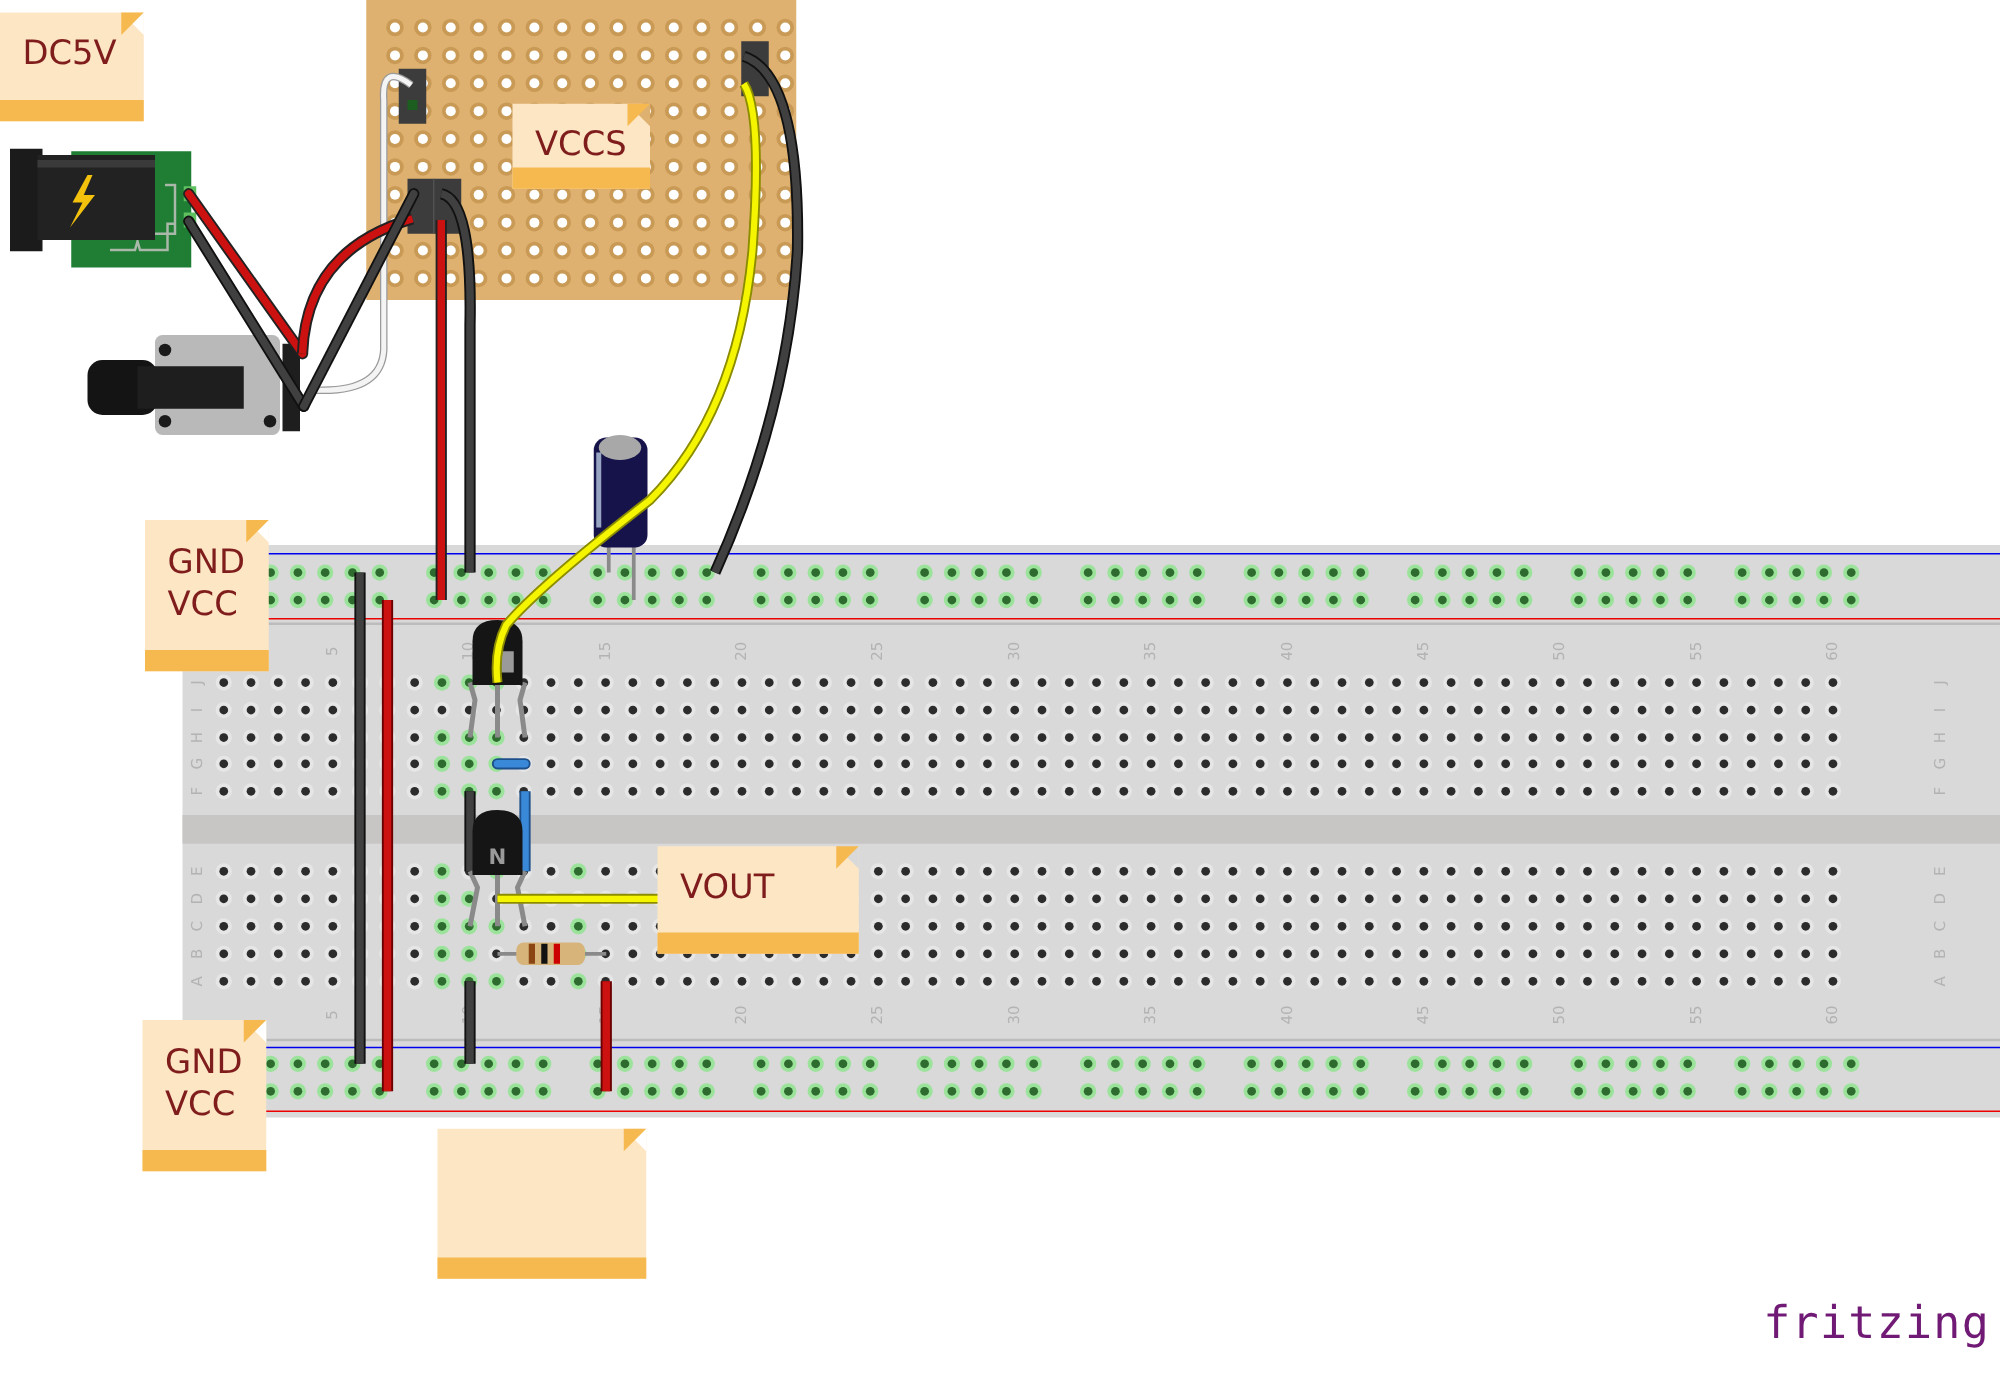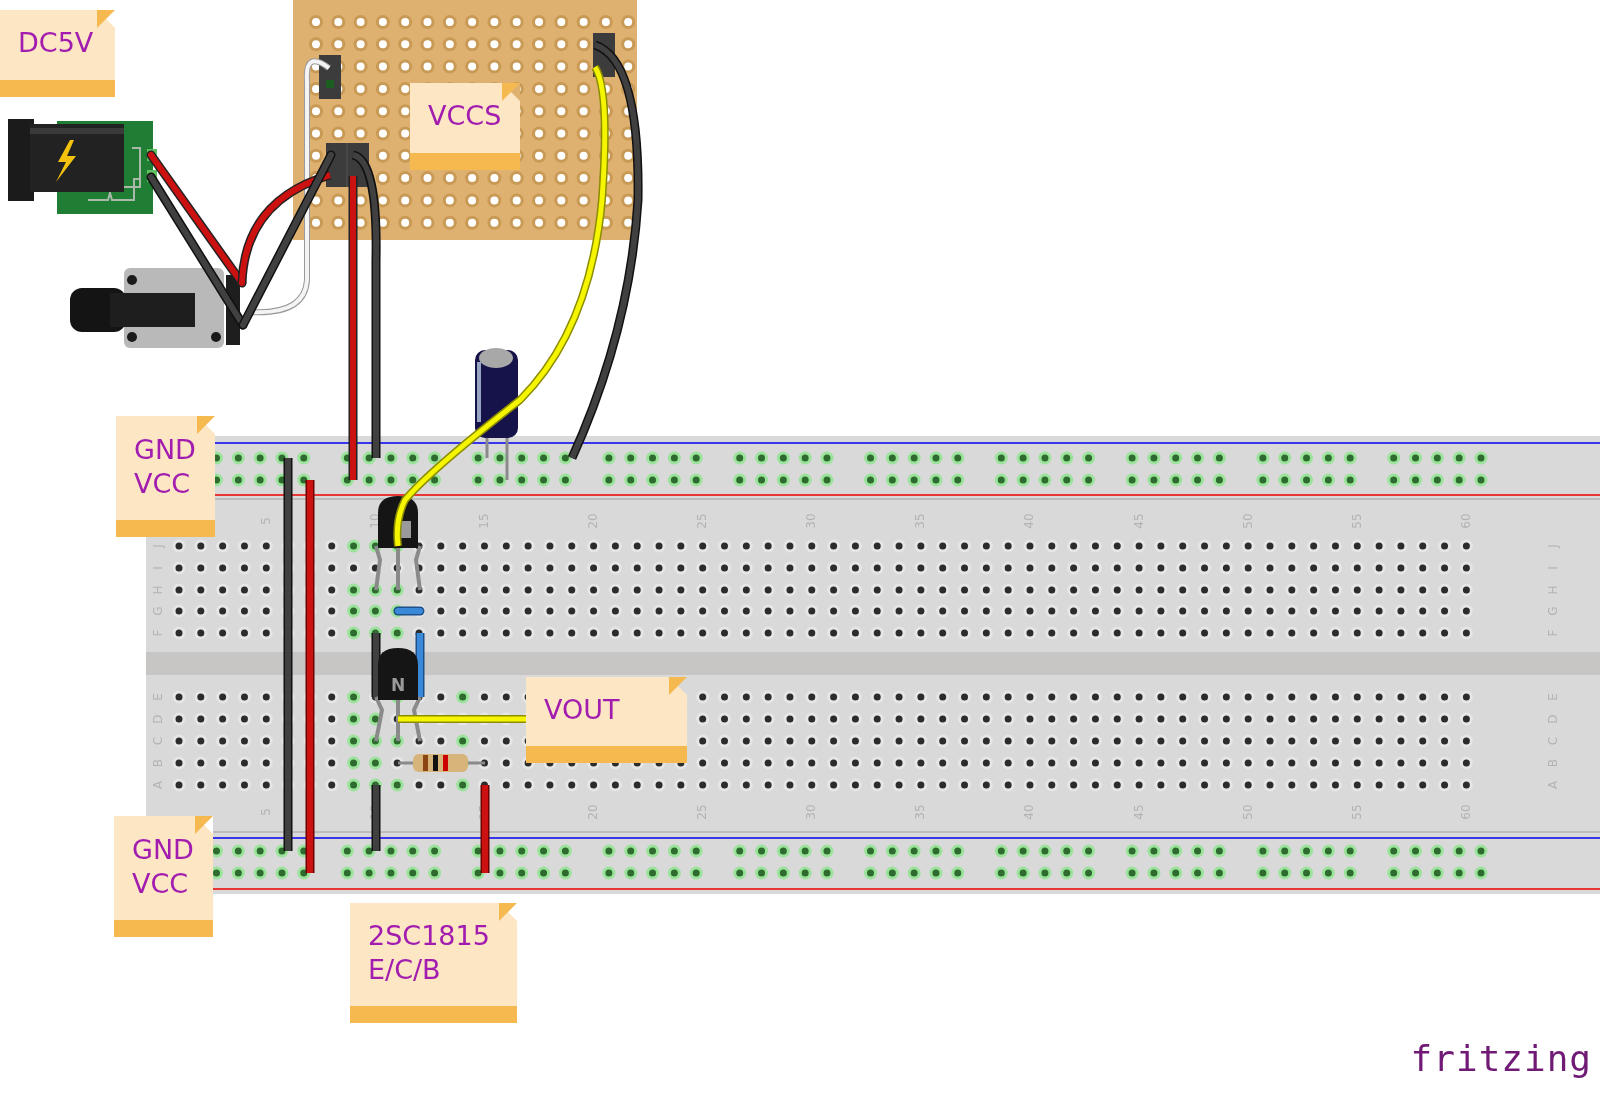--- a/index.html
+++ b/index.html
@@ -2,21 +2,21 @@
 <html><head>
 <meta charset="utf-8">
 <style>
   html,body{margin:0;padding:0;background:#ffffff;}
   body{width:1600px;height:1101px;position:relative;overflow:hidden;font-family:"DejaVu Sans",sans-serif;}
   #canvas{position:absolute;left:0;top:0;width:1600px;height:1101px;}
   .note{position:absolute;background:#fde6c4;}
   .note .fold{position:absolute;right:0;top:0;width:0;height:0;border-style:solid;border-width:0 18px 18px 0;border-color:transparent #ffffff transparent transparent;}
   .note .fold2{position:absolute;right:0;top:0;width:0;height:0;border-style:solid;border-width:18px 18px 0 0;border-color:#f6b94f transparent transparent transparent;}
   .note .band{position:absolute;left:0;right:0;bottom:0;height:17px;background:#f6b94f;}
-  .note .txt{position:absolute;left:18px;top:18px;font-size:27px;line-height:34px;color:#a21caf;white-space:pre;font-family:"DejaVu Sans",sans-serif;}
+  .note .txt{position:absolute;left:18px;top:18px;font-size:27px;line-height:34px;color:#7f1d1d;white-space:pre;font-family:"DejaVu Sans",sans-serif;}
   .logo{position:absolute;right:8px;bottom:22px;font-family:"DejaVu Sans Mono",monospace;font-size:36px;color:#701a75;letter-spacing:1px;}
 </style>
 </head>
 <body>
 
 <svg id="canvas" xmlns="http://www.w3.org/2000/svg" width="1600" height="1101" viewBox="0 0 1600 1101">
 
   <g id="breadboard">
     <rect x="146" y="436" width="1454" height="458" fill="#d9d9d9"></rect>
     <rect x="146" y="652" width="1454" height="23" fill="#c8c6c4"></rect>
@@ -2081,21 +2081,21 @@
     <rect id="band2" x="443" y="755" width="5" height="16" fill="#cc0000"></rect>
   </g>
 </svg>
 
 <div class="note" style="left:0;top:10px;width:115px;height:87px;">
   <div class="fold"></div>
     <div class="fold2"></div>
   <div class="band"></div>
   <div class="txt" style="top:16px;">DC5V</div>
 </div>
-<div class="note" style="left:410px;top:83px;width:110px;height:87px;">
+<div class="note" style="left:410px;top:83px;width:110px;height:68px;">
   <div class="fold" style="border-color:transparent #deb170 transparent transparent;"></div>
     <div class="fold2"></div>
   <div class="band"></div>
   <div class="txt" style="top:16px;">VCCS</div>
 </div>
 <div class="note" style="left:116px;top:416px;width:99px;height:121px;">
   <div class="fold"></div>
     <div class="fold2"></div>
   <div class="band"></div>
   <div class="txt" style="top:17px;">GND
@@ -2111,17 +2111,15 @@
 <div class="note" style="left:526px;top:677px;width:120px;height:86px;padding-left:41px;">
   <div class="fold" style="border-color:transparent #d9d9d9 transparent transparent;"></div>
     <div class="fold2"></div>
   <div class="band"></div>
   <div class="txt" style="top:16px;">VOUT</div>
 </div>
 <div class="note" style="left:350px;top:903px;width:167px;height:120px;">
   <div class="fold"></div>
     <div class="fold2"></div>
   <div class="band"></div>
-  <div class="txt" style="top:16px;">2SC1815
-E/C/B</div>
 </div>
 
 <div class="logo">fritzing</div>
 
 </body></html>

